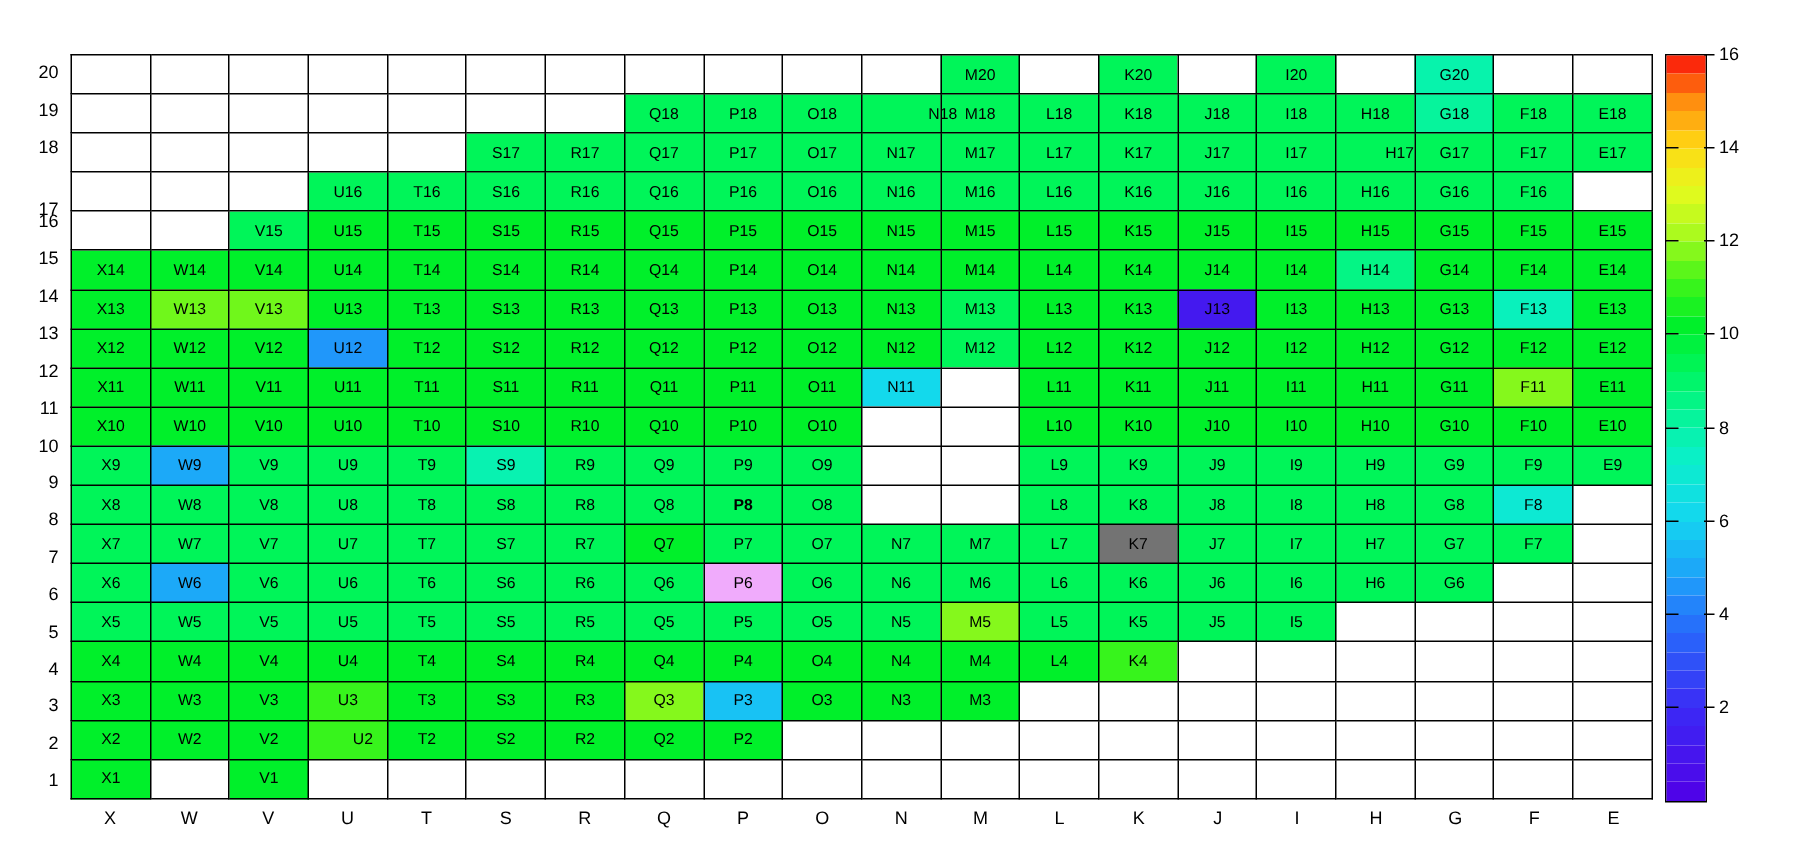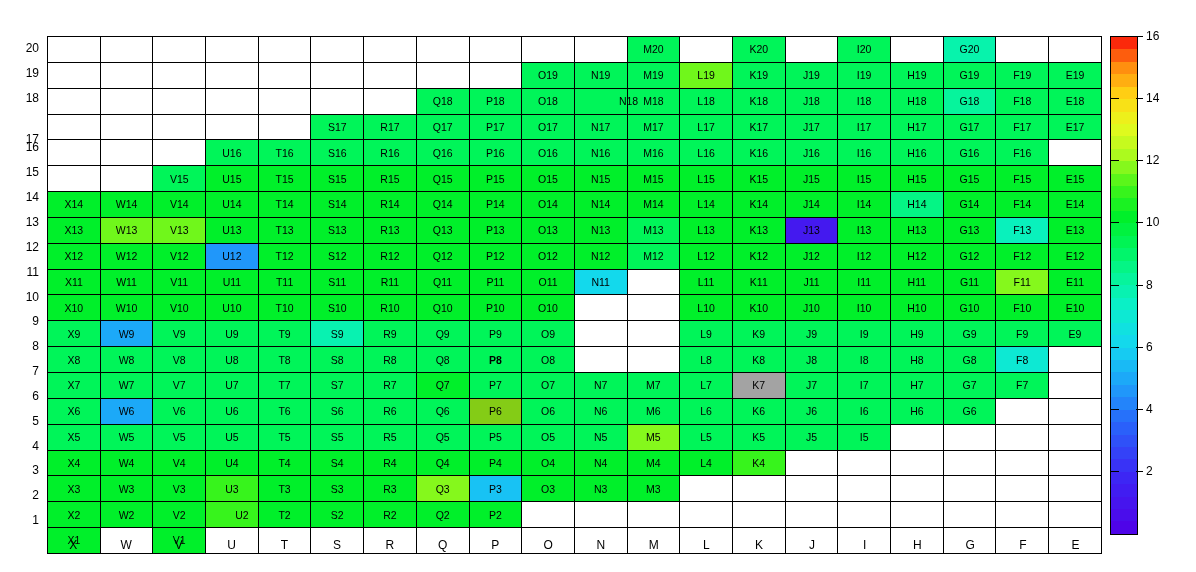--- a/index.html
+++ b/index.html
@@ -93,42 +93,20 @@
             <td class="empty"></td>
           </tr>
           <tr>
             <td class="empty"></td>
             <td class="empty"></td>
             <td class="empty"></td>
             <td class="empty"></td>
             <td class="empty"></td>
             <td class="empty"></td>
             <td class="empty"></td>
-            <td class="empty"></td>
-            <td class="empty"></td>
-            <td style="background: rgb(0, 245, 89);">O19</td>
-            <td style="background: rgb(0, 245, 89);">N19</td>
-            <td style="background: rgb(0, 245, 89);">M19</td>
-            <td style="background: rgb(112, 247, 27);">L19</td>
-            <td style="background: rgb(0, 245, 89);">K19</td>
-            <td style="background: rgb(0, 245, 89);">J19</td>
-            <td style="background: rgb(0, 245, 89);">I19</td>
-            <td style="background: rgb(0, 245, 89);">H19</td>
-            <td style="background: rgb(0, 245, 89);">G19</td>
-            <td style="background: rgb(0, 245, 89);">F19</td>
-            <td style="background: rgb(0, 245, 89);">E19</td>
-          </tr>
-          <tr>
-            <td class="empty"></td>
-            <td class="empty"></td>
-            <td class="empty"></td>
-            <td class="empty"></td>
-            <td class="empty"></td>
-            <td class="empty"></td>
-            <td class="empty"></td>
             <td style="background: rgb(0, 245, 89);">Q18</td>
             <td style="background: rgb(0, 245, 89);">P18</td>
             <td style="background: rgb(0, 245, 89);">O18</td>
             <td style="background: rgb(0, 245, 89); padding-left: 44px;">N18</td>
             <td style="background: rgb(0, 245, 89);">M18</td>
             <td style="background: rgb(0, 245, 89);">L18</td>
             <td style="background: rgb(0, 245, 89);">K18</td>
             <td style="background: rgb(0, 245, 89);">J18</td>
             <td style="background: rgb(0, 245, 89);">I18</td>
             <td style="background: rgb(0, 245, 89);">H18</td>
@@ -146,21 +124,21 @@
             <td style="background: rgb(0, 245, 89);">R17</td>
             <td style="background: rgb(0, 245, 89);">Q17</td>
             <td style="background: rgb(0, 245, 89);">P17</td>
             <td style="background: rgb(0, 245, 89);">O17</td>
             <td style="background: rgb(0, 245, 89);">N17</td>
             <td style="background: rgb(0, 245, 89);">M17</td>
             <td style="background: rgb(0, 245, 89);">L17</td>
             <td style="background: rgb(0, 245, 89);">K17</td>
             <td style="background: rgb(0, 245, 89);">J17</td>
             <td style="background: rgb(0, 245, 89);">I17</td>
-            <td style="background: rgb(0, 245, 89);">H17</td>
+            <td style="background: rgb(0, 245, 89); text-align: right;">H17</td>
             <td style="background: rgb(0, 245, 89);">G17</td>
             <td style="background: rgb(0, 245, 89);">F17</td>
             <td style="background: rgb(0, 245, 89);">E17</td>
           </tr>
           <tr>
             <td class="empty"></td>
             <td class="empty"></td>
             <td class="empty"></td>
             <td style="background: rgb(0, 245, 89);">U16</td>
             <td style="background: rgb(0, 245, 89);">T16</td>
@@ -363,38 +341,38 @@
             <td style="background: rgb(0, 245, 89);">U7</td>
             <td style="background: rgb(0, 245, 89);">T7</td>
             <td style="background: rgb(0, 245, 89);">S7</td>
             <td style="background: rgb(0, 245, 89);">R7</td>
             <td style="background: rgb(0, 240, 42);">Q7</td>
             <td style="background: rgb(0, 245, 89);">P7</td>
             <td style="background: rgb(0, 245, 89);">O7</td>
             <td style="background: rgb(0, 245, 89); margin-top: 32px;">N7</td>
             <td style="background: rgb(0, 245, 89);">M7</td>
             <td style="background: rgb(0, 245, 89);">L7</td>
-            <td style="background: #a3a3a3; margin-left: 24px;">K7</td>
+            <td style="background: #737373; margin-left: 24px;">K7</td>
             <td style="background: rgb(0, 245, 89);">J7</td>
             <td style="background: rgb(0, 245, 89);">I7</td>
             <td style="background: rgb(0, 245, 89);">H7</td>
             <td style="background: rgb(0, 245, 89);">G7</td>
             <td style="background: rgb(0, 245, 89);">F7</td>
             <td class="empty"></td>
           </tr>
           <tr>
             <td style="background: rgb(0, 245, 89);">X6</td>
             <td style="background: rgb(28, 169, 248);">W6</td>
             <td style="background: rgb(0, 245, 89);">V6</td>
             <td style="background: rgb(0, 245, 89);">U6</td>
             <td style="background: rgb(0, 245, 89);">T6</td>
             <td style="background: rgb(0, 245, 89);">S6</td>
             <td style="background: rgb(0, 245, 89);">R6</td>
             <td style="background: rgb(0, 245, 89);">Q6</td>
-            <td style="background: #84cc16;">P6</td>
+            <td style="background: #f0abfc;">P6</td>
             <td style="background: rgb(0, 245, 89);">O6</td>
             <td style="background: rgb(0, 245, 89);">N6</td>
             <td style="background: rgb(0, 245, 89);">M6</td>
             <td style="background: rgb(0, 245, 89);">L6</td>
             <td style="background: rgb(0, 245, 89);">K6</td>
             <td style="background: rgb(0, 245, 89);">J6</td>
             <td style="background: rgb(0, 245, 89);">I6</td>
             <td style="background: rgb(0, 245, 89);">H6</td>
             <td style="background: rgb(0, 245, 89);">G6</td>
             <td class="empty"></td>

